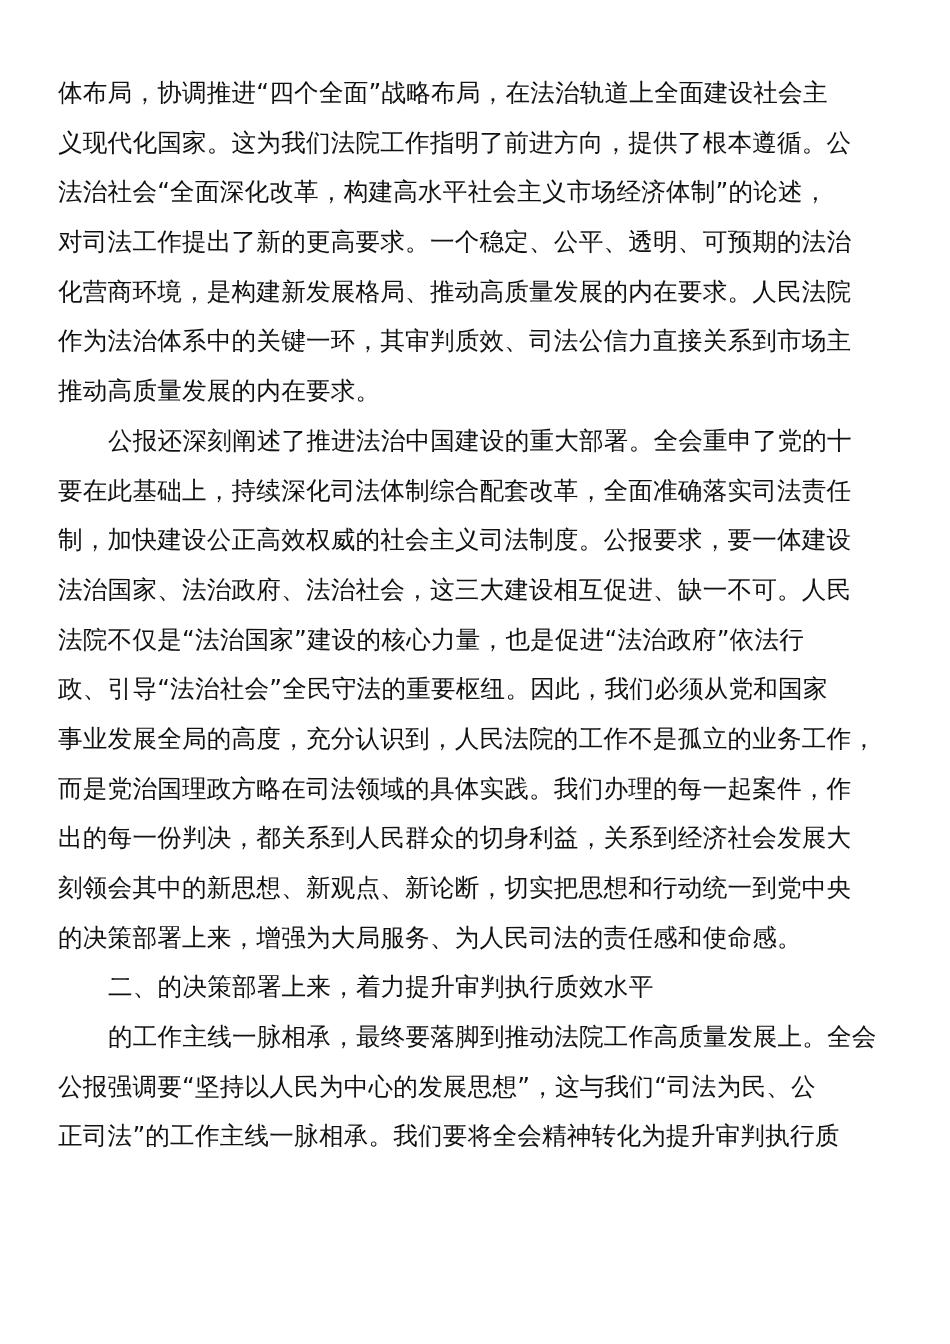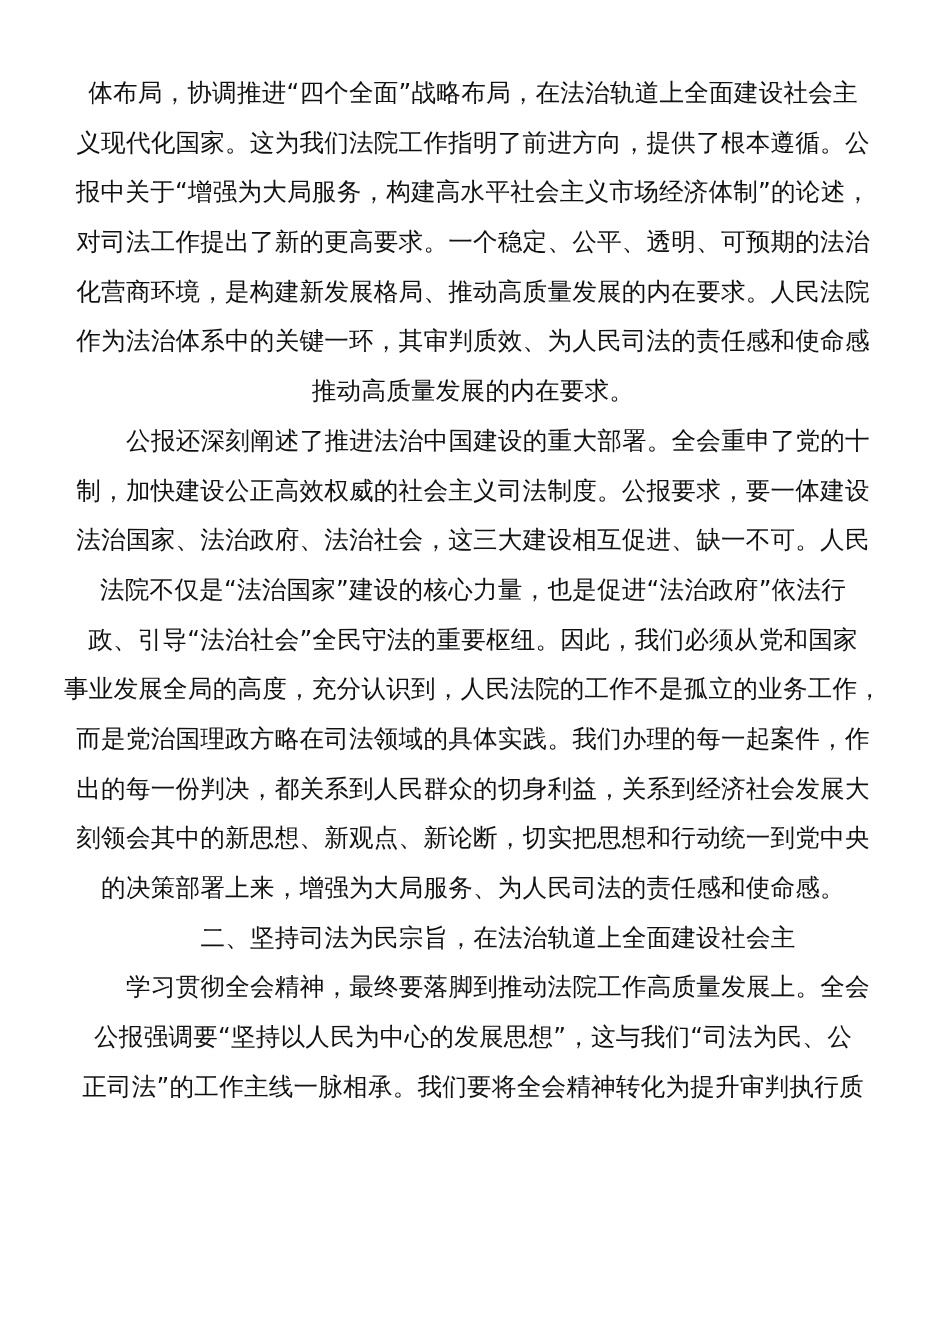--- a/index.html
+++ b/index.html
@@ -13,21 +13,20 @@
       position: relative;
       overflow: hidden;
       font-family: "DejaVu Sans", "Liberation Sans", sans-serif;
       color: #111111;
     }
     .page {
       position: absolute;
       left: 58px;
       top: 68px;
       width: 830px;
-      text-align: center;
     }
     .line {
       height: 49.7px;
       line-height: 49.7px;
       font-size: 24.6px;
       white-space: nowrap;
       letter-spacing: 0.2px;
     }
     .indent {
       padding-left: 50px;
@@ -37,43 +36,44 @@
     }
   </style>
 </head>
 <body>
 
 <div class="page">
 
   <div>
     <div class="line">体布局，协调推进“四个全面”战略布局，在法治轨道上全面建设社会主</div>
     <div class="line">义现代化国家。这为我们法院工作指明了前进方向，提供了根本遵循。公</div>
-    <div class="line">报中关于“增强为大局服务，构建高水平社会主义市场经济体制”的论述，</div>
+    <div class="line">法治社会“全面深化改革，构建高水平社会主义市场经济体制”的论述，</div>
     <div class="line">对司法工作提出了新的更高要求。一个稳定、公平、透明、可预期的法治</div>
     <div class="line">化营商环境，是构建新发展格局、推动高质量发展的内在要求。人民法院</div>
-    <div class="line">作为法治体系中的关键一环，其审判质效、为人民司法的责任感和使命感</div>
+    <div class="line">作为法治体系中的关键一环，其审判质效、司法公信力直接关系到市场主</div>
     <div class="line">推动高质量发展的内在要求。</div>
   </div>
 
   <div>
     <div class="line indent">公报还深刻阐述了推进法治中国建设的重大部署。全会重申了党的十</div>
+    <div class="line">要在此基础上，持续深化司法体制综合配套改革，全面准确落实司法责任</div>
     <div class="line">制，加快建设公正高效权威的社会主义司法制度。公报要求，要一体建设</div>
     <div class="line">法治国家、法治政府、法治社会，这三大建设相互促进、缺一不可。人民</div>
     <div class="line">法院不仅是“法治国家”建设的核心力量，也是促进“法治政府”依法行</div>
     <div class="line">政、引导“法治社会”全民守法的重要枢纽。因此，我们必须从党和国家</div>
     <div class="line">事业发展全局的高度，充分认识到，人民法院的工作不是孤立的业务工作，</div>
     <div class="line">而是党治国理政方略在司法领域的具体实践。我们办理的每一起案件，作</div>
     <div class="line">出的每一份判决，都关系到人民群众的切身利益，关系到经济社会发展大</div>
     <div class="line">刻领会其中的新思想、新观点、新论断，切实把思想和行动统一到党中央</div>
     <div class="line">的决策部署上来，增强为大局服务、为人民司法的责任感和使命感。</div>
   </div>
 
   <div>
-    <div class="line heading">二、坚持司法为民宗旨，在法治轨道上全面建设社会主</div>
+    <div class="line heading">二、的决策部署上来，着力提升审判执行质效水平</div>
   </div>
 
   <div>
-    <div class="line indent">学习贯彻全会精神，最终要落脚到推动法院工作高质量发展上。全会</div>
+    <div class="line indent">的工作主线一脉相承，最终要落脚到推动法院工作高质量发展上。全会</div>
     <div class="line">公报强调要“坚持以人民为中心的发展思想”，这与我们“司法为民、公</div>
     <div class="line">正司法”的工作主线一脉相承。我们要将全会精神转化为提升审判执行质</div>
   </div>
 
 </div>
 
 </body></html>

